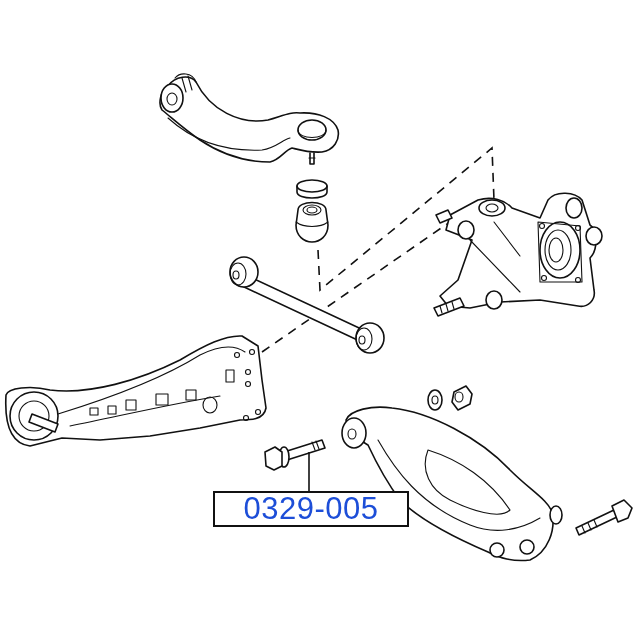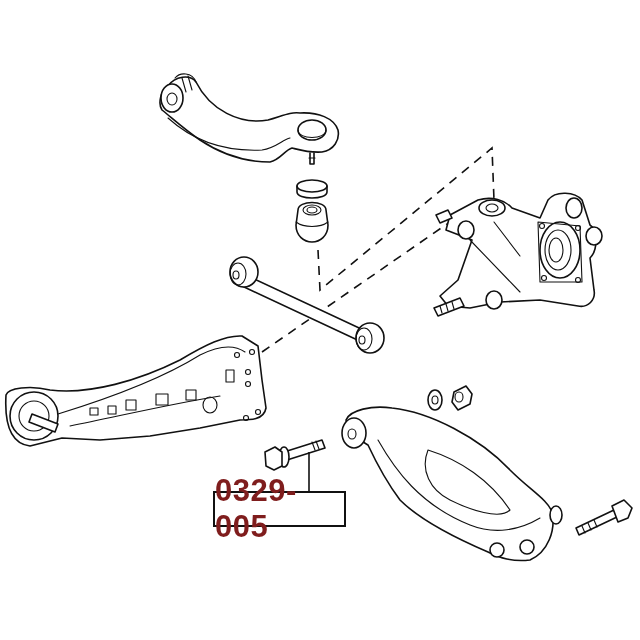--- a/index.html
+++ b/index.html
@@ -6,25 +6,25 @@
     body { width: 640px; height: 640px; position: relative; overflow: hidden;
            font-family: "Liberation Sans", sans-serif; }
     #canvas { position: absolute; left: 0; top: 0; width: 640px; height: 640px; }
     svg { position: absolute; left: 0; top: 0; }
     .ln { fill: none; stroke: #111; stroke-width: 1.6; stroke-linejoin: round; stroke-linecap: round; }
     .thin { fill: none; stroke: #111; stroke-width: 1.1; stroke-linejoin: round; stroke-linecap: round; }
     .fillw { fill: #fff; stroke: #111; stroke-width: 1.6; stroke-linejoin: round; }
     .dash { fill: none; stroke: #111; stroke-width: 1.6; stroke-dasharray: 9 7; }
     .leader { stroke: #111; stroke-width: 1.6; }
     .callout {
-      position: absolute; left: 213px; top: 491px; width: 133px; height: 36px;
+      position: absolute; left: 213px; top: 491px; width: 196px; height: 36px;
       border: 2px solid #111; background: #fff; box-sizing: border-box;
       display: flex; align-items: center; justify-content: center;
-      font-family: "Liberation Sans", sans-serif; font-weight: bold;
-      font-size: 31px; color: #7f1d1d; letter-spacing: 0.5px;
+      font-family: "Liberation Sans", sans-serif; font-weight: normal;
+      font-size: 31px; color: #1d4ed8; letter-spacing: 0.5px;
     }
   </style>
 </head>
 <body>
 
 <div id="canvas">
 <svg width="640" height="640" viewBox="0 0 640 640">
 
   <g>
     <polyline class="dash" points="318,250 320,290 492,148 494,200"></polyline>

